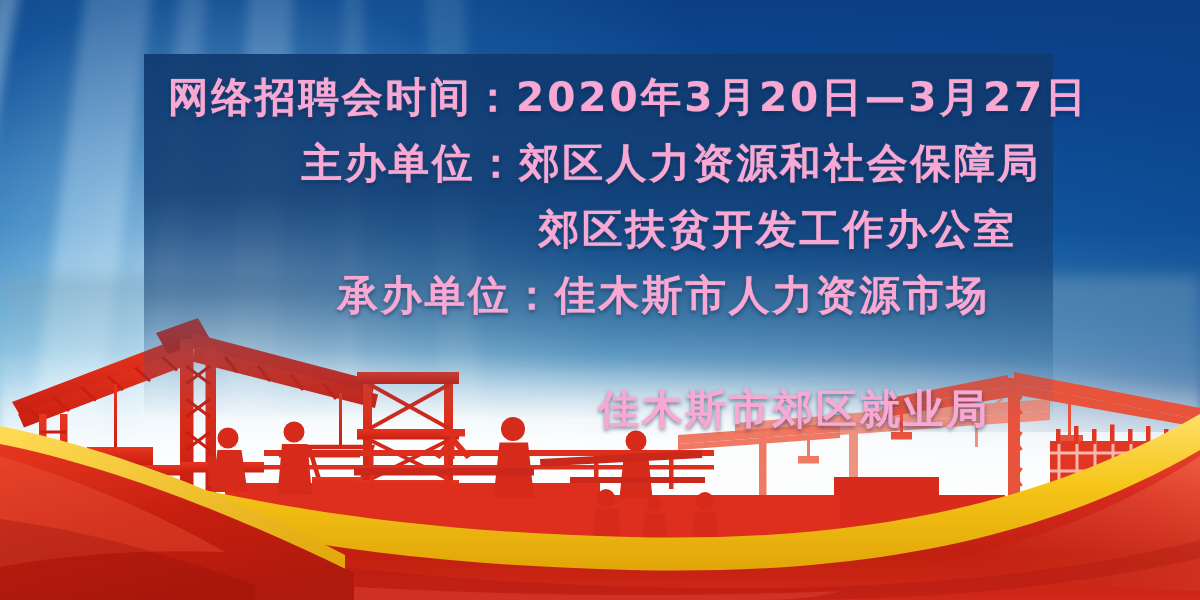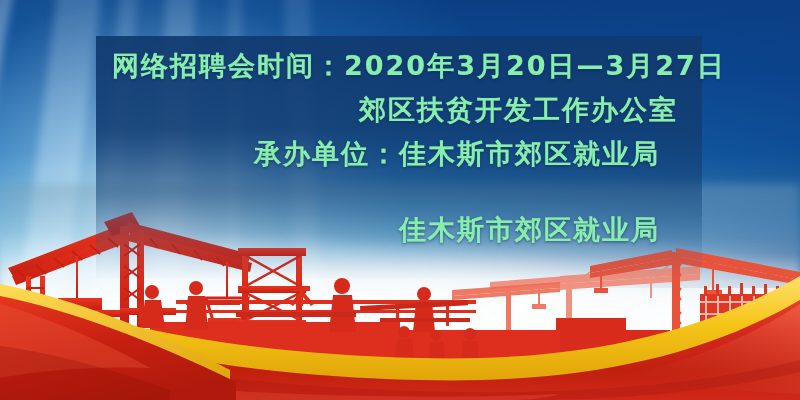--- a/index.html
+++ b/index.html
@@ -83,21 +83,21 @@
        rgba(60,120,165,.02) 100%);
   }
 
   
   .textblock{
     position:absolute;left:96px;top:36px;width:606px;height:248px;
     display:flex;flex-direction:column;justify-content:flex-start;
     padding-top:8px;box-sizing:border-box;
   }
   .line{
-    color:#86efac;
+    color:#f9a8d4;
     font-weight:bold;
     font-size:27px;
     line-height:44px;
     letter-spacing:2px;
     white-space:nowrap;
     text-shadow:0 1px 3px rgba(0,30,70,.55), 0 0 1px rgba(255,255,255,.4);
   }
   .l1{text-align:left;  padding-left:16px;}
   .l2{text-align:right; padding-right:8px;}
   .l3{text-align:right; padding-right:24px;}
@@ -366,22 +366,23 @@
         <rect x="360" y="306" width="108" height="5" transform="rotate(-3 360 306)"></rect>
         <rect x="380" y="318" width="90" height="4"></rect>
       </g>
     </svg>
   </div>
 
   <div class="panel"></div>
 
   <div class="textblock">
     <div class="line l1">网络招聘会时间：2020年3月20日—3月27日</div>
+    <div class="line l2">主办单位：郊区人力资源和社会保障局</div>
     <div class="line l3">郊区扶贫开发工作办公室</div>
-    <div class="line l4">承办单位：佳木斯市郊区就业局</div>
+    <div class="line l4">承办单位：佳木斯市人力资源市场</div>
     <div class="line l5">佳木斯市郊区就业局</div>
   </div>
 
   <div class="ribbon">
     <svg viewBox="0 0 800 130" xmlns="http://www.w3.org/2000/svg" preserveAspectRatio="none">
       <defs>
         <linearGradient id="ribred" x1="0" y1="0" x2="0" y2="1">
           <stop offset="0%" stop-color="#e8402c"></stop>
           <stop offset="30%" stop-color="#d42a1e"></stop>
           <stop offset="70%" stop-color="#c1200f"></stop>

